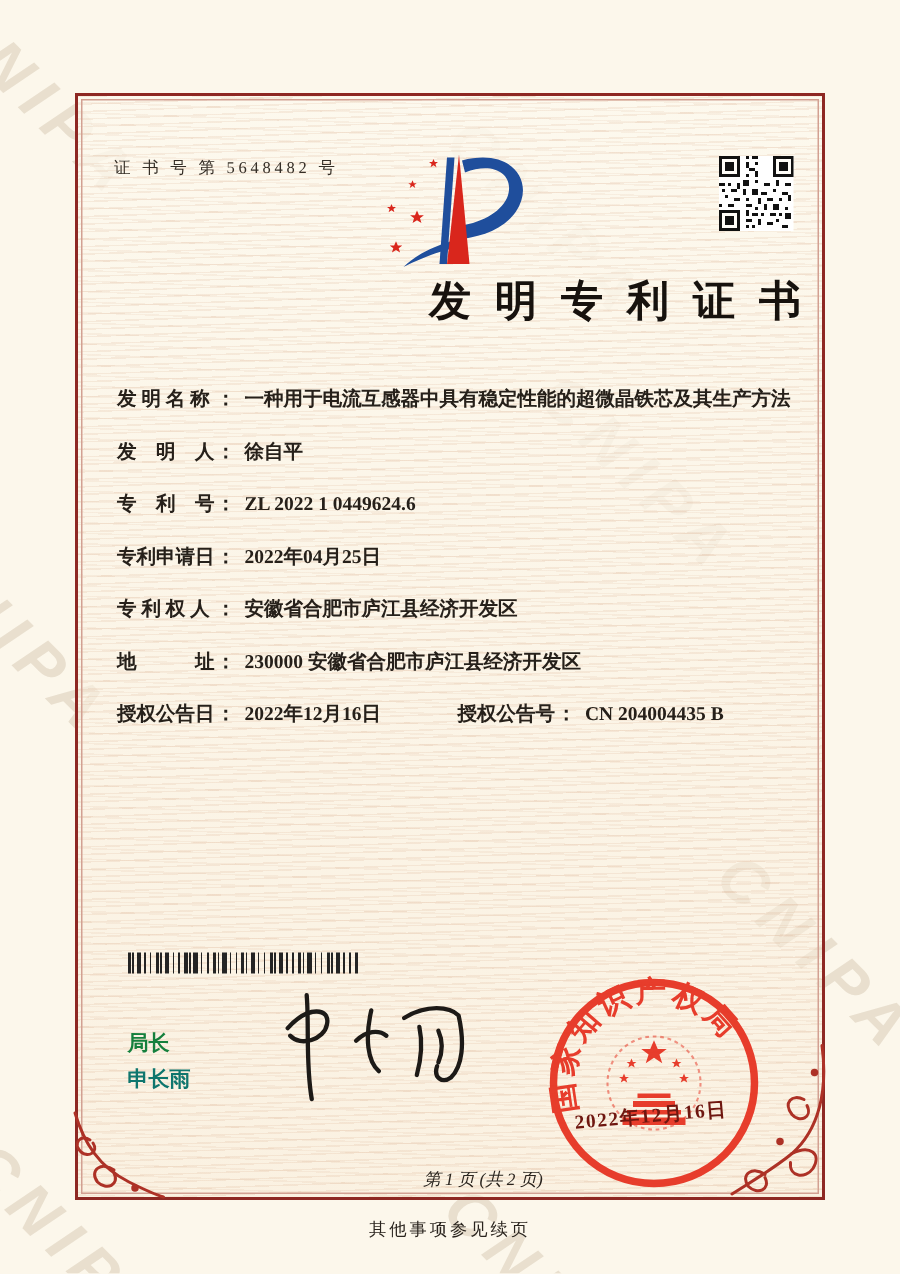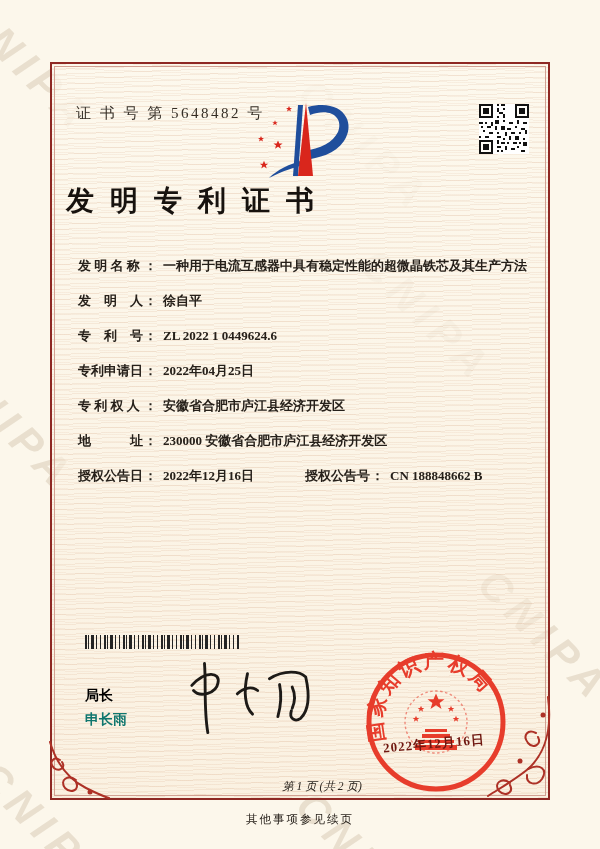--- a/index.html
+++ b/index.html
@@ -12,35 +12,35 @@
       transform:rotate(45deg);transform-origin:left top;white-space:nowrap;}
   
   .frame{position:absolute;left:50px;top:62px;width:500px;height:738px;z-index:2;
       border:2.5px solid #8e2823;box-sizing:border-box;
       background:
         repeating-linear-gradient(178deg, rgba(205,146,108,0.14) 0 1px, rgba(0,0,0,0) 1px 5px),
         repeating-linear-gradient(182deg, rgba(205,146,108,0.10) 0 1px, rgba(0,0,0,0) 1px 7px),
         linear-gradient(180deg, rgba(253,249,238,0.80), rgba(248,233,212,0.42));}
   .frame::before{content:"";position:absolute;inset:2px;border:1px solid #d2a092;}
   .z3{z-index:3;} .z4{z-index:4;} .z5{z-index:5;}
-  .cert-no{left:76px;top:104px;font-size:15px;letter-spacing:2.5px;color:#352e26;font-weight:500;}
-  .title{left:50px;top:182px;width:500px;text-align:left;font-size:28px;font-weight:600;
+  .cert-no{left:76px;top:104px;font-size:11px;letter-spacing:2.5px;color:#352e26;font-weight:500;}
+  .title{left:50px;top:182px;width:500px;text-align:right;font-size:28px;font-weight:600;
          letter-spacing:16px;text-indent:16px;color:#17120e;}
   .field{position:absolute;left:78px;z-index:3;font-size:13px;font-weight:600;color:#26201a;white-space:nowrap;}
   .field .lab{display:inline-block;min-width:66px;}
   .field .val{margin-left:6px;margin-top:40px;}
   .f1{top:257px}.f2{top:292px}.f3{top:327px}.f4{top:362px}.f5{top:397px}.f6{top:432px}
   .f7{top:467px}.f7b{top:467px;left:305px;}
   .paras{left:72px;top:496px;width:460px;font-size:12.5px;line-height:1.6;color:#241e18;font-weight:500;}
   .paras p{margin:0 0 5px;text-indent:2em;}
   .barcode{left:85px;top:635px;width:155px;height:14px;
       background:repeating-linear-gradient(90deg,#242424 0 2px,transparent 2px 3px,#242424 3px 4px,
       transparent 4px 6px,#242424 6px 9px,transparent 9px 11px,#242424 11px 12px,
       transparent 12px 15px,#242424 15px 16px,transparent 16px 19px);}
-  .sig-title{left:85px;top:687px;font-family:"Liberation Sans",sans-serif;font-weight:700;font-size:14px;color:#000000;}
+  .sig-title{left:85px;top:687px;font-family:"Liberation Sans",sans-serif;font-weight:700;font-size:14px;color:#15803d;}
   .sig-name{left:85px;top:711px;font-family:Liberation Mono, monospace;font-weight:700;font-size:14px;color:#0f766e;}
   .seal-date{left:364px;top:735px;width:140px;text-align:center;font-size:13px;font-weight:700;
       color:#6f1710;transform:rotate(-5deg);letter-spacing:1px;font-family:"Liberation Serif",serif;}
   .page-num{left:50px;top:779px;width:544px;text-align:center;font-size:11.5px;color:#2a241e;font-style:italic;}
   .cont-note{left:50px;top:812px;width:500px;text-align:center;font-size:11.5px;letter-spacing:2px;color:#2a241e;}
 </style>
 </head>
 <body>
 
 <div class="page">
@@ -111,21 +111,21 @@
   <div class="field f5">
     <span class="lab">专 利 权 人</span><span>：</span><span class="val">安徽省合肥市庐江县经济开发区</span>
   </div>
   <div class="field f6">
     <span class="lab">地　　　址</span><span>：</span><span class="val">230000 安徽省合肥市庐江县经济开发区</span>
   </div>
   <div class="field f7">
     <span class="lab">授权公告日</span><span>：</span><span class="val">2022年12月16日</span>
   </div>
   <div class="field f7b">
-    <span class="lab">授权公告号</span><span>：</span><span class="val">CN 188848662 B</span>
+    <span class="lab">授权公告号</span><span>：</span><span class="val">CN 204004435 B</span>
   </div>
 
 
   <div class="abs z3 barcode"></div>
 
   <div class="abs z3 sig-title">局长</div>
   <div class="abs z3 sig-name">申长雨</div>
 
   <svg class="abs z3" style="left:180px;top:656px" width="135" height="85" viewBox="0 0 160 95" fill="none" stroke="#1d1a17" stroke-width="3.4" stroke-linecap="round" stroke-linejoin="round">
     <path d="M14,32 C30,14 48,16 45,29 C43,41 24,47 16,38"></path>

